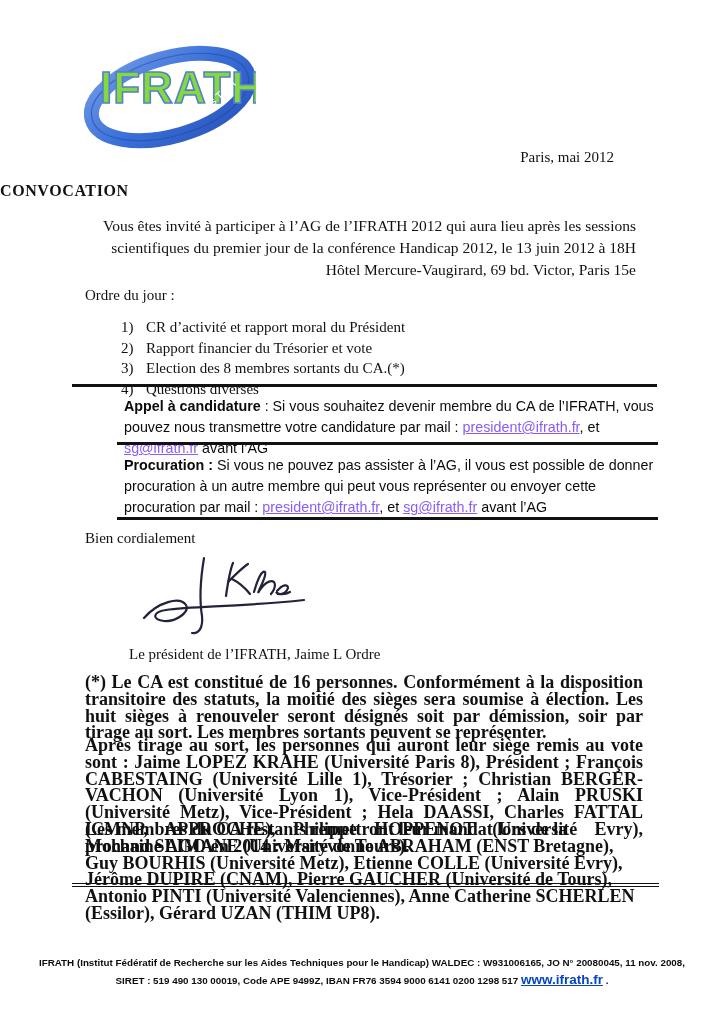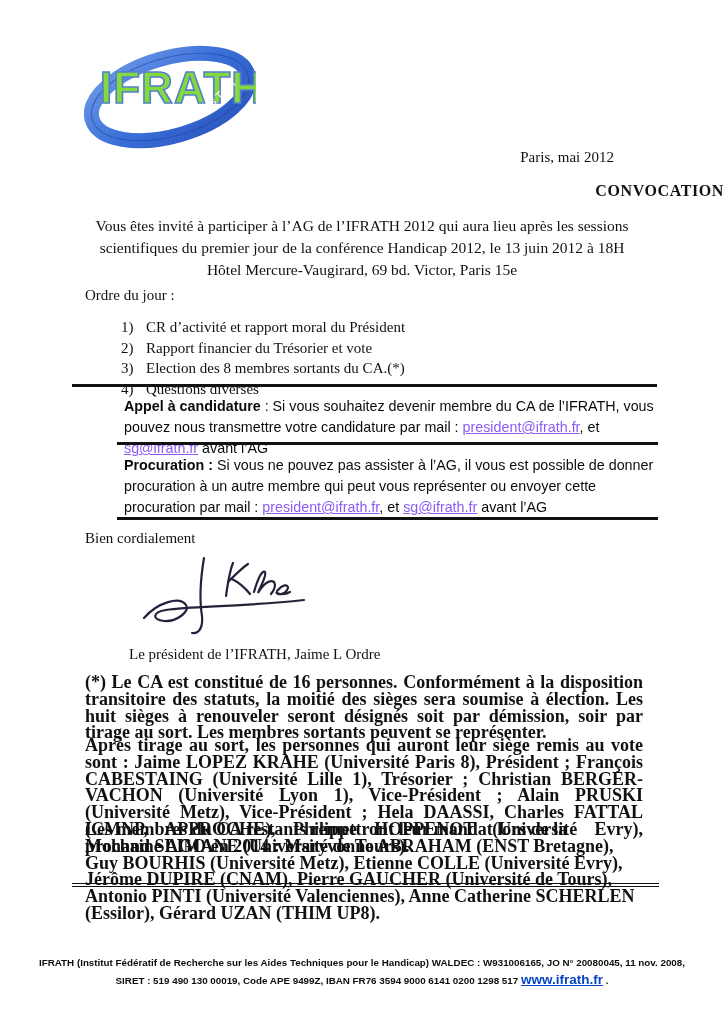--- a/index.html
+++ b/index.html
@@ -9,22 +9,22 @@
     margin:0 auto;
     background:#ffffff;
     font-family:"Liberation Serif", serif;
     color:#111;
     overflow:hidden;
   }
   .abs{position:absolute;}
   
   .logo-wrap{left:84px;top:45px;width:172px;height:104px;}
   .date-line{top:149px;right:110px;font-size:15px;}
-  .doc-title{top:182px;left:0;width:100%;text-align:right;font-weight:bold;font-size:16px;letter-spacing:.6px;}
-  .intro{top:215px;left:72px;width:580px;text-align:center;font-size:15.5px;line-height:22px;}
+  .doc-title{top:182px;left:0;width:100%;text-align:left;font-weight:bold;font-size:16px;letter-spacing:.6px;}
+  .intro{top:215px;left:56px;width:580px;text-align:right;font-size:15.5px;line-height:22px;}
   
   .ordre-heading{left:85px;top:287px;font-size:15px;}
   .agenda-list{left:121px;top:317px;width:480px;font-size:15px;}
   .agenda-item{display:flex;line-height:20.5px;}
   .agenda-num{width:25px;flex:0 0 25px;}
   .rule{background:#111;height:3px;}
   .rule1{left:72px;top:384px;width:585px;}
   .rule2{left:117px;top:442px;width:541px;}
   .rule3{left:117px;top:517px;width:541px;}
   .rule4{left:72px;top:883px;width:587px;height:0;background:none;border-top:4px double #111;}

